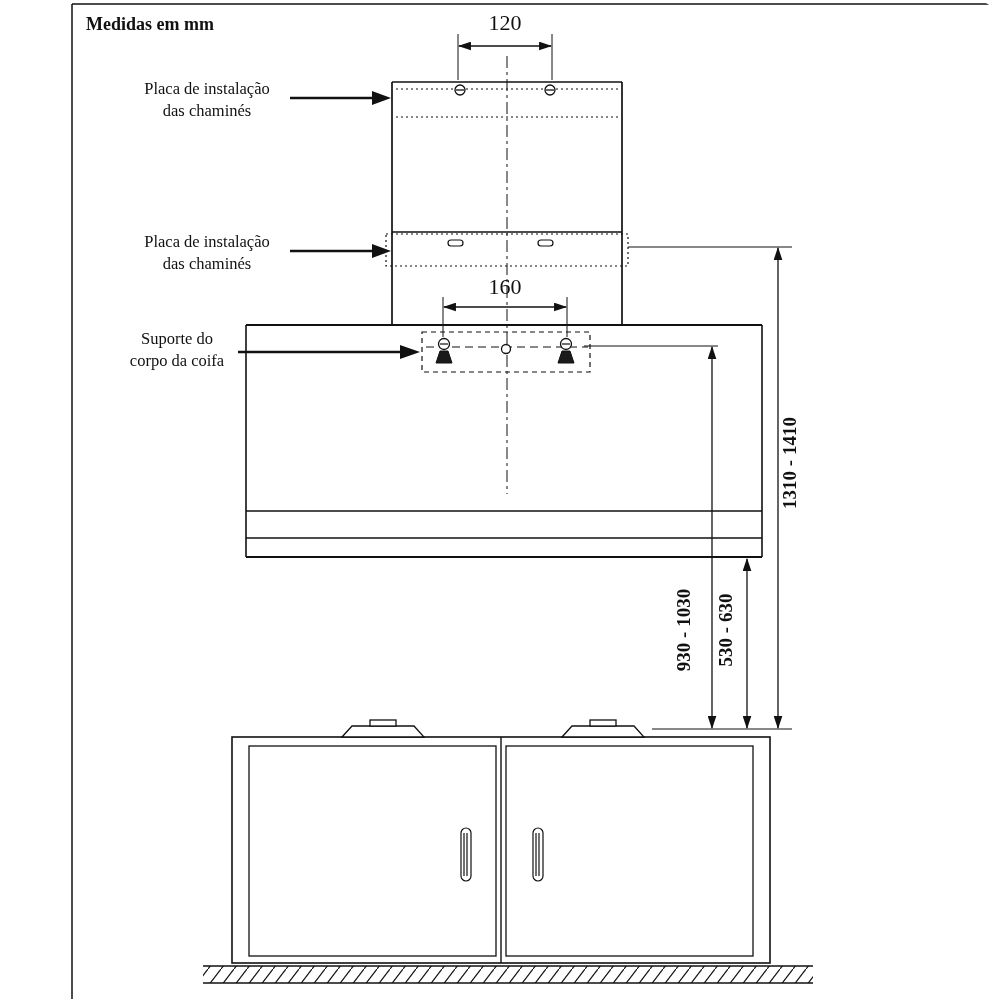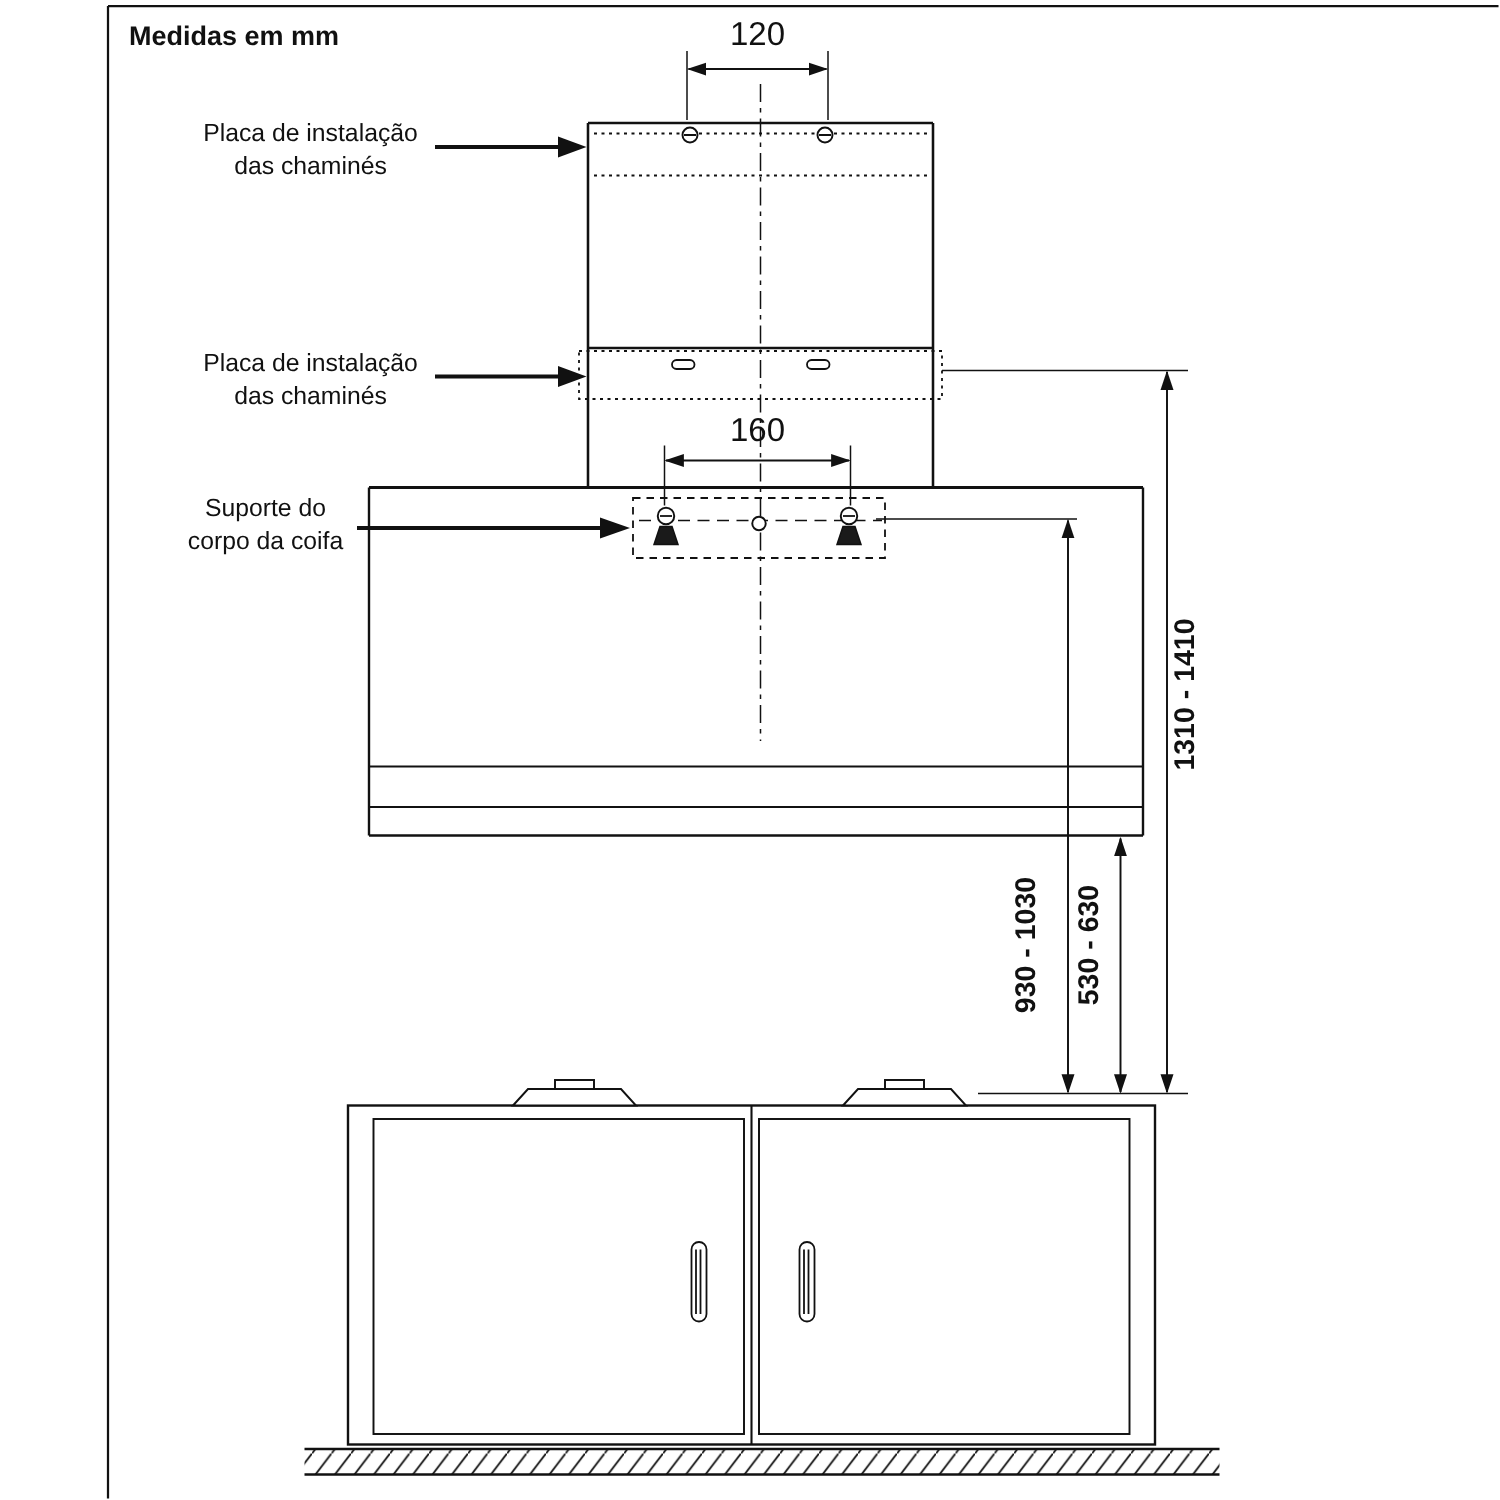--- a/index.html
+++ b/index.html
@@ -1,17 +1,17 @@
 <!DOCTYPE html>
 <html><head>
 <meta charset="utf-8">
 <style>
   html,body{margin:0;padding:0;background:#ffffff;}
   .canvas{position:relative;width:1000px;height:1000px;background:#ffffff;overflow:hidden;
-          font-family:Liberation Sans, sans-serif;}
+          font-family:Liberation Serif, serif;border-radius:26px;}
   svg{position:absolute;left:0;top:0;}
   text{fill:#111;}
   .t-title{font-size:18px;font-weight:bold;}
   .t-label{font-size:16.5px;}
   .t-dim{font-size:22px;}
   .t-dimv{font-size:19px;font-weight:bold;}
 </style>
 </head>
 <body>
 

